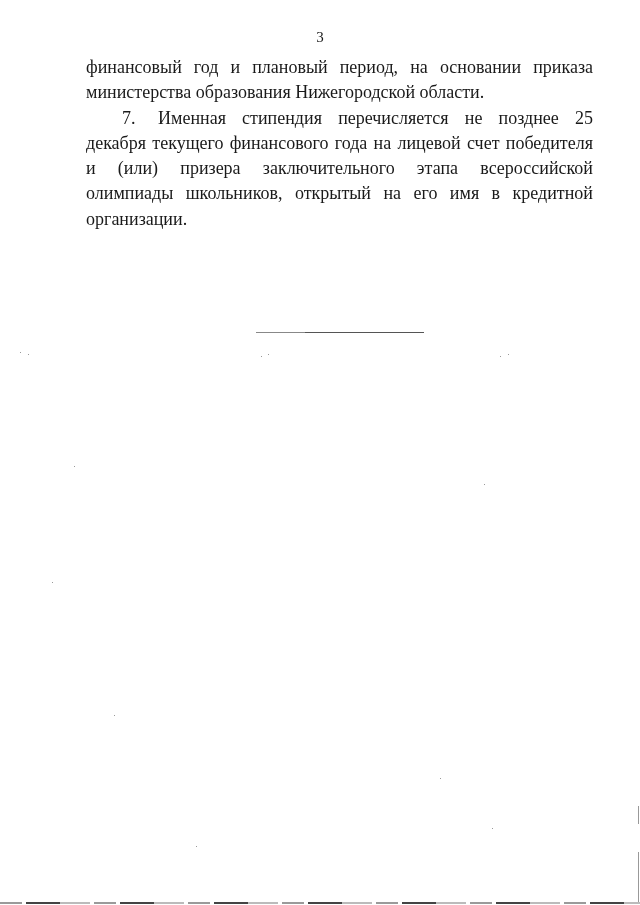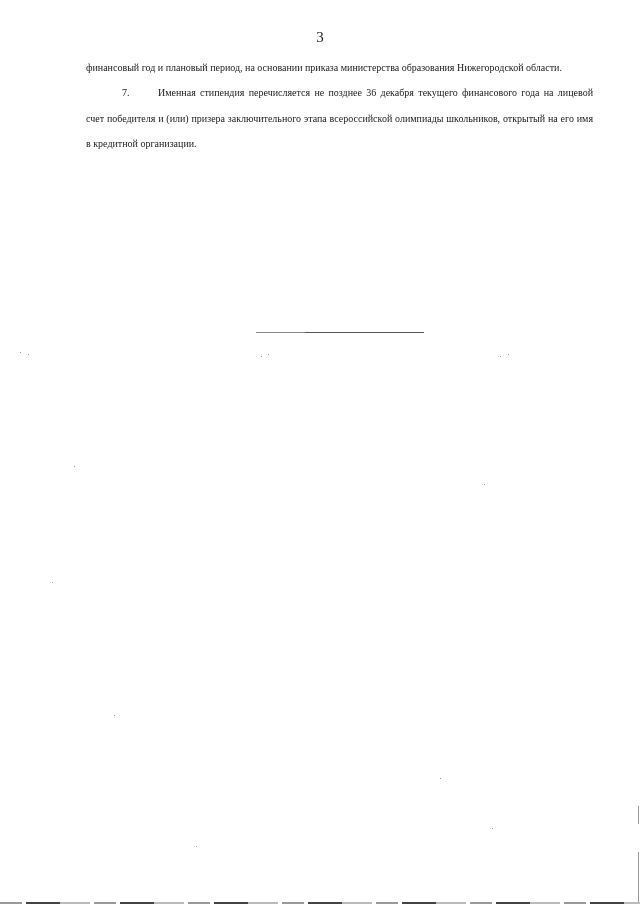--- a/index.html
+++ b/index.html
@@ -24,21 +24,21 @@
       font-size: 15px;
       line-height: 18px;
     }
     .content {
       position: absolute;
       top: 55px;
       left: 86px;
       width: 507px;
     }
     .para {
-      font-size: 10px;
+      font-size: 18px;
       line-height: 25.3px;
       text-align: justify;
       text-align-last: left;
       margin: 0;
     }
     .para.indent {
       text-indent: 36px;
     }
     .para .num {
       display: inline-block;
@@ -91,21 +91,21 @@
   </style>
 </head>
 <body>
 
 <div class="page-number">3</div>
 
 <div class="content">
   <p class="para">финансовый год и плановый период, на основании приказа министерства образования Нижегородской области.</p>
 
   <p class="para indent">
-    <span class="num">7.</span><span>Именная стипендия перечисляется не позднее 36 декабря текущего финансового года на лицевой счет победителя и (или) призера заключительного этапа всероссийской олимпиады школьников, открытый на его имя в кредитной организации.</span>
+    <span class="num">7.</span><span>Именная стипендия перечисляется не позднее 25 декабря текущего финансового года на лицевой счет победителя и (или) призера заключительного этапа всероссийской олимпиады школьников, открытый на его имя в кредитной организации.</span>
   </p>
 
 </div>
 
 <div class="rule"></div>
 
 <div class="speck" style="left:20px;top:352px;"></div>
 <div class="speck" style="left:28px;top:354px;"></div>
 <div class="speck" style="left:261px;top:356px;"></div>
 <div class="speck" style="left:268px;top:354px;"></div>

